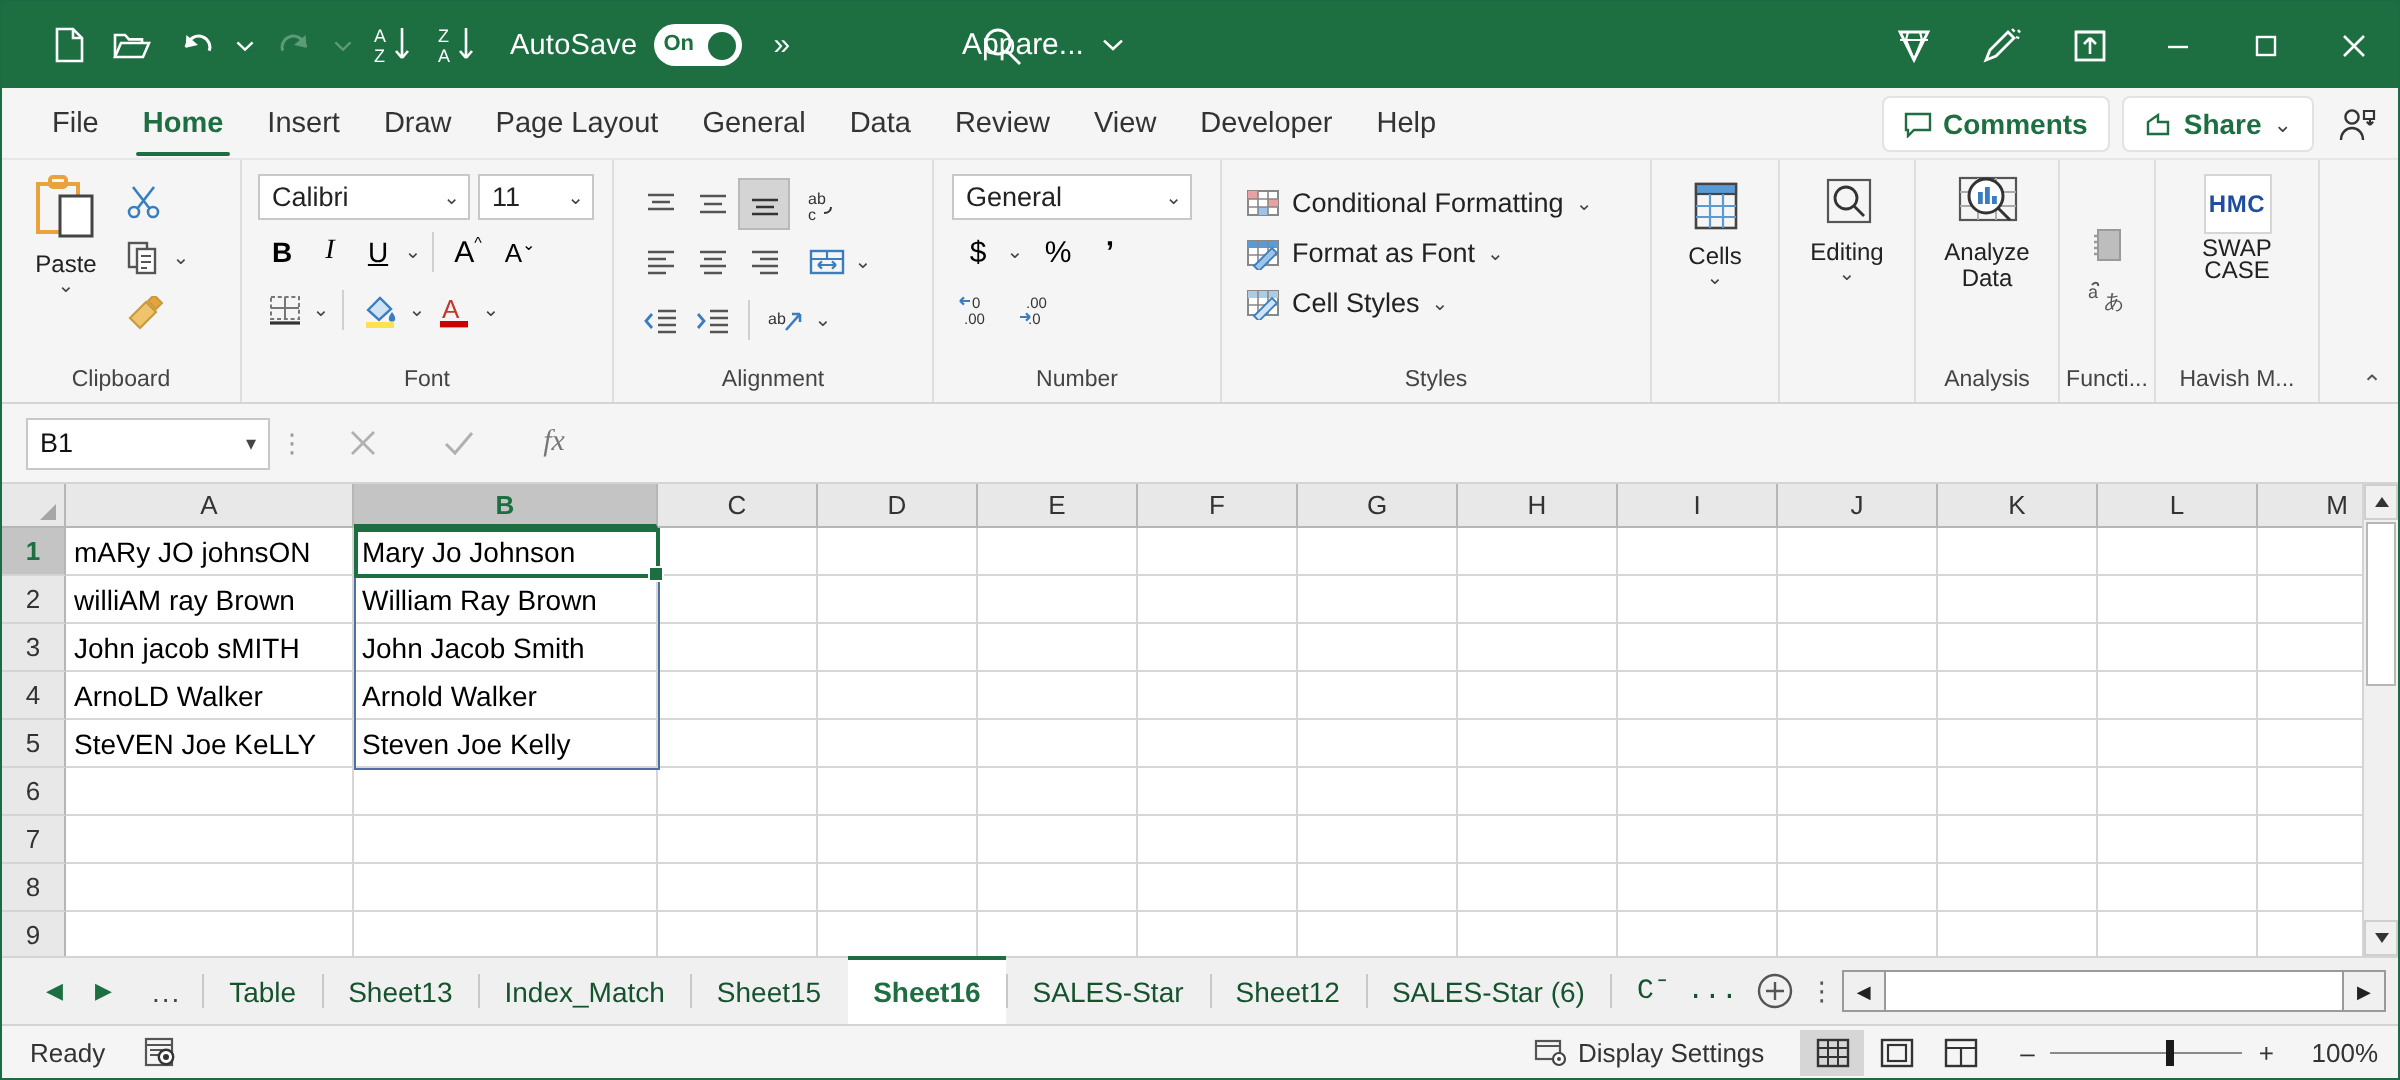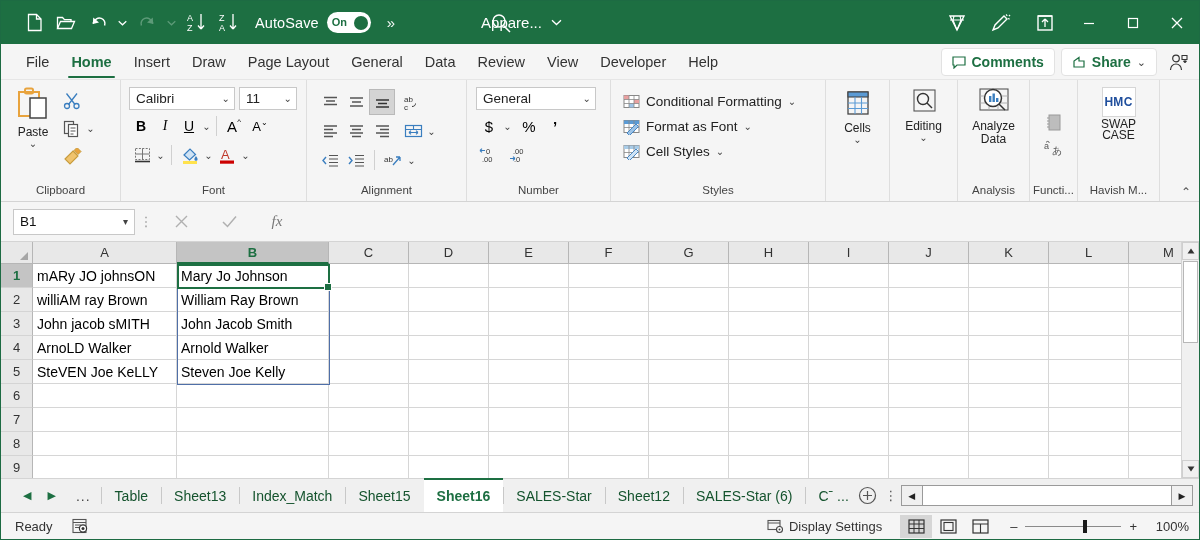--- a/index.html
+++ b/index.html
@@ -141,21 +141,21 @@
   .navdots{ color:#444; font-size:14px; letter-spacing:1px; padding-left:4px;}
   .tabsep{ width:1px; background:#c8c8c8; margin:8px 0 8px 10px; }
   .stabs{ display:flex; align-items:stretch; }
   .stab{ padding:0 13px; display:flex; align-items:center; font-size:14px; color:#14532d;
          position:relative; white-space:nowrap; }
   .stab+.stab::before{ content:""; position:absolute; left:0; top:8px; bottom:8px;
                        width:1px; background:#c8c8c8; }
   .stab.active{ background:#fff; color:#1d6f42; font-weight:bold;
                 border-top:2px solid #1d6f42; margin-top:-1px; }
   .stab.active::before{ display:none; }
-  .stab.trunc{ padding-right:4px; }
+  .stab.trunc{ padding-right:4px;font-family:Liberation Mono, monospace; }
   .addsheet{ width:30px; display:flex; align-items:center; justify-content:center; }
   .sdots{ width:16px; display:flex; align-items:center; justify-content:center;
           color:#555; font-size:13px; }
   .hscroll{ flex:1; display:flex; align-items:center; padding:0 6px 0 2px; gap:0; }
   .hbtn{ width:22px; height:21px; background:#f0f0f0; border:1px solid #9a9a9a;
          display:flex; align-items:center; justify-content:center; font-size:9px; color:#222;}
   .htrack{ flex:1; height:21px; background:#fff; border:1px solid #9a9a9a;
            border-left:none; border-right:none; }
 
   

